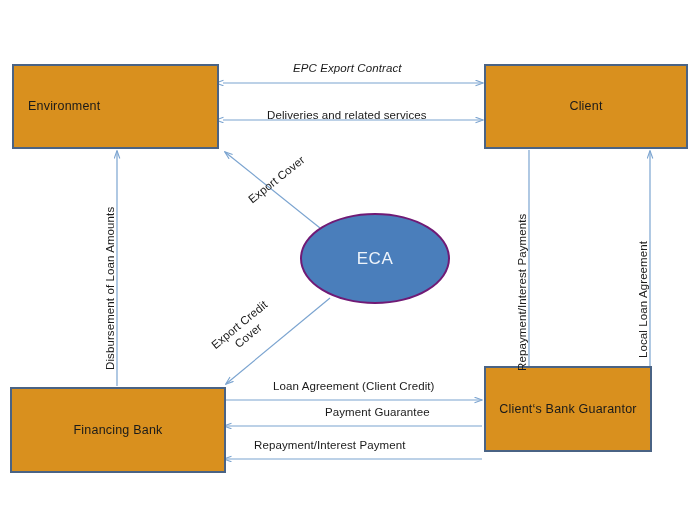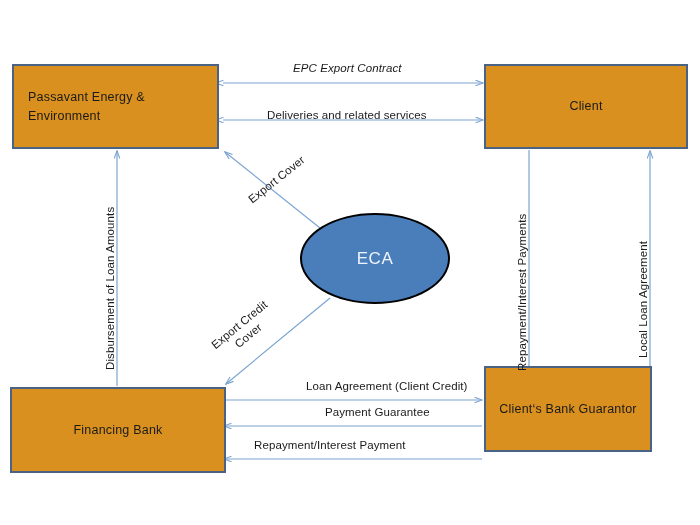--- a/index.html
+++ b/index.html
@@ -23,21 +23,21 @@
     letter-spacing:.2px;
   }
   .node-box .label{padding:0 14px;line-height:1.45;}
   .node-box.center-txt{justify-content:center;}
   .node-box.center-txt .label{text-align:right;padding:0 8px;}
 
   #eca{
     position:absolute;
     left:300px;top:213px;width:150px;height:91px;
     background:#4A7EBB;
-    border:2px solid #000000;
+    border:2px solid #701a75;
     border-radius:50%;
     box-sizing:border-box;
     display:flex;align-items:center;justify-content:center;
     color:#eef4fb;font-size:17px;letter-spacing:.5px;
   }
 
   .edge-label{
     position:absolute;
     font-size:11.5px;
     color:#1a1a1a;
@@ -76,21 +76,20 @@
 
   <line x1="224" y1="400" x2="482" y2="400" stroke="#7BA4D0" stroke-width="1.2" marker-start="url(#ah-start)" marker-end="url(#ah-end)"></line>
 
   <line x1="482" y1="426" x2="224" y2="426" stroke="#7BA4D0" stroke-width="1.2" marker-end="url(#ah-end)"></line>
 
   <line x1="482" y1="459" x2="224" y2="459" stroke="#7BA4D0" stroke-width="1.2" marker-end="url(#ah-end)"></line>
 </svg>
 
 <div class="node-box" id="node-passavant" style="left:12px;top:64px;width:207px;height:85px;">
   <div class="label">
-    <div>Passavant  Energy &amp;</div>
     <div>Environment</div>
   </div>
 </div>
 
 <div class="node-box center-txt" id="node-client" style="left:484px;top:64px;width:204px;height:85px;">
   <div class="label">Client</div>
 </div>
 
 <div class="node-box center-txt" id="node-financing-bank" style="left:10px;top:387px;width:216px;height:86px;">
   <div class="label">Financing  Bank</div>
@@ -114,17 +113,17 @@
   <div>Export Credit</div>
   <div>Cover</div>
 </div>
 
 <div class="edge-label vert" style="left:104px;top:370px;transform:rotate(-90deg);">Disbursement of Loan Amounts</div>
 
 <div class="edge-label vert" style="left:516px;top:371px;transform:rotate(-90deg);">Repayment/Interest Payments</div>
 
 <div class="edge-label vert" style="left:637px;top:358px;transform:rotate(-90deg);">Local Loan Agreement</div>
 
-<div class="edge-label" style="left:273px;top:380px;margin-left:33px;">Loan Agreement (Client Credit)</div>
+<div class="edge-label" style="left:273px;top:380px;">Loan Agreement (Client Credit)</div>
 
 <div class="edge-label" style="left:300px;top:406px;margin-left:25px;">Payment Guarantee</div>
 
 <div class="edge-label" style="left:254px;top:439px;">Repayment/Interest Payment</div>
 
 </body></html>

